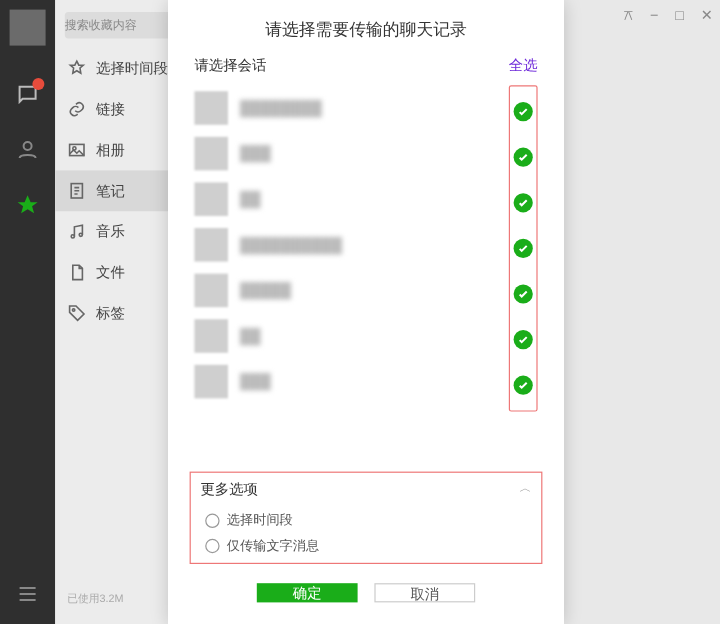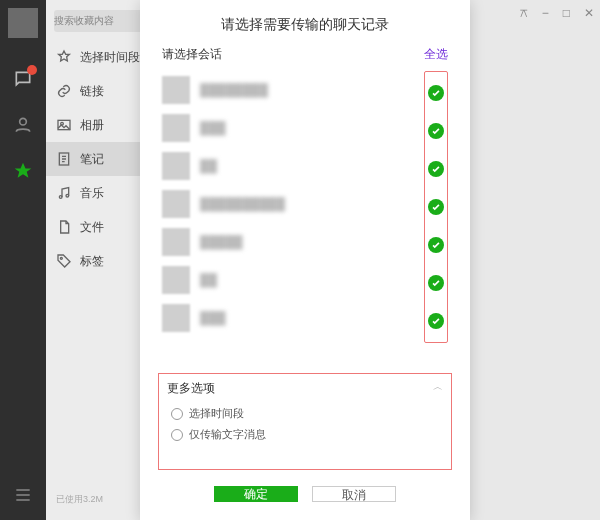--- a/index.html
+++ b/index.html
@@ -31,21 +31,21 @@
     .listhead { display:flex; justify-content:space-between; font-size:12px; color:#333; margin-bottom:8px; }
     .listhead .all { color:#6d28d9; display:flex; align-items:center; gap:4px; }
     .row { display:flex; align-items:center; height:38px; gap:10px; }
     .row .ava { width:28px; height:28px; background:#cfcfcf; filter: blur(1px); }
     .row .name { flex:1; font-size:12px; color:#bbb; filter: blur(2px); }
     .chk { width:16px; height:16px; border-radius:50%; background:#1aad19; display:flex; align-items:center; justify-content:center; flex:none; }
     .chk svg { width:10px; height:10px; }
     .checks-outline { border:1px solid #e77; padding:2px 3px; border-radius:2px; }
     .rows-outline { display:flex; flex-direction:column; }
 
-    .more { margin:10px 18px 0; border:1px solid #e77; padding:6px 8px 24px; }
+    .more { margin:10px 18px 0; border:1px solid #e77; padding:6px 8px 4px; }
     .more .mhead { display:flex; justify-content:space-between; font-size:12px; color:#333; margin-bottom:6px; }
     .more .opt { display:flex; align-items:center; gap:6px; font-size:11px; color:#555; padding:3px 4px; }
     .radio { width:12px; height:12px; border:1px solid #999; border-radius:50%; flex:none; }
 
     .btns { display:flex; justify-content:center; gap:14px; padding:16px 0 18px; }
     .btn { width:84px; height:16px; font-size:12px; border:none; cursor:pointer; }
     .btn.ok { background:#1aad19; color:#fff; }
     .btn.cancel { background:#fff; color:#555; border:1px solid #ccc; }
 
     

